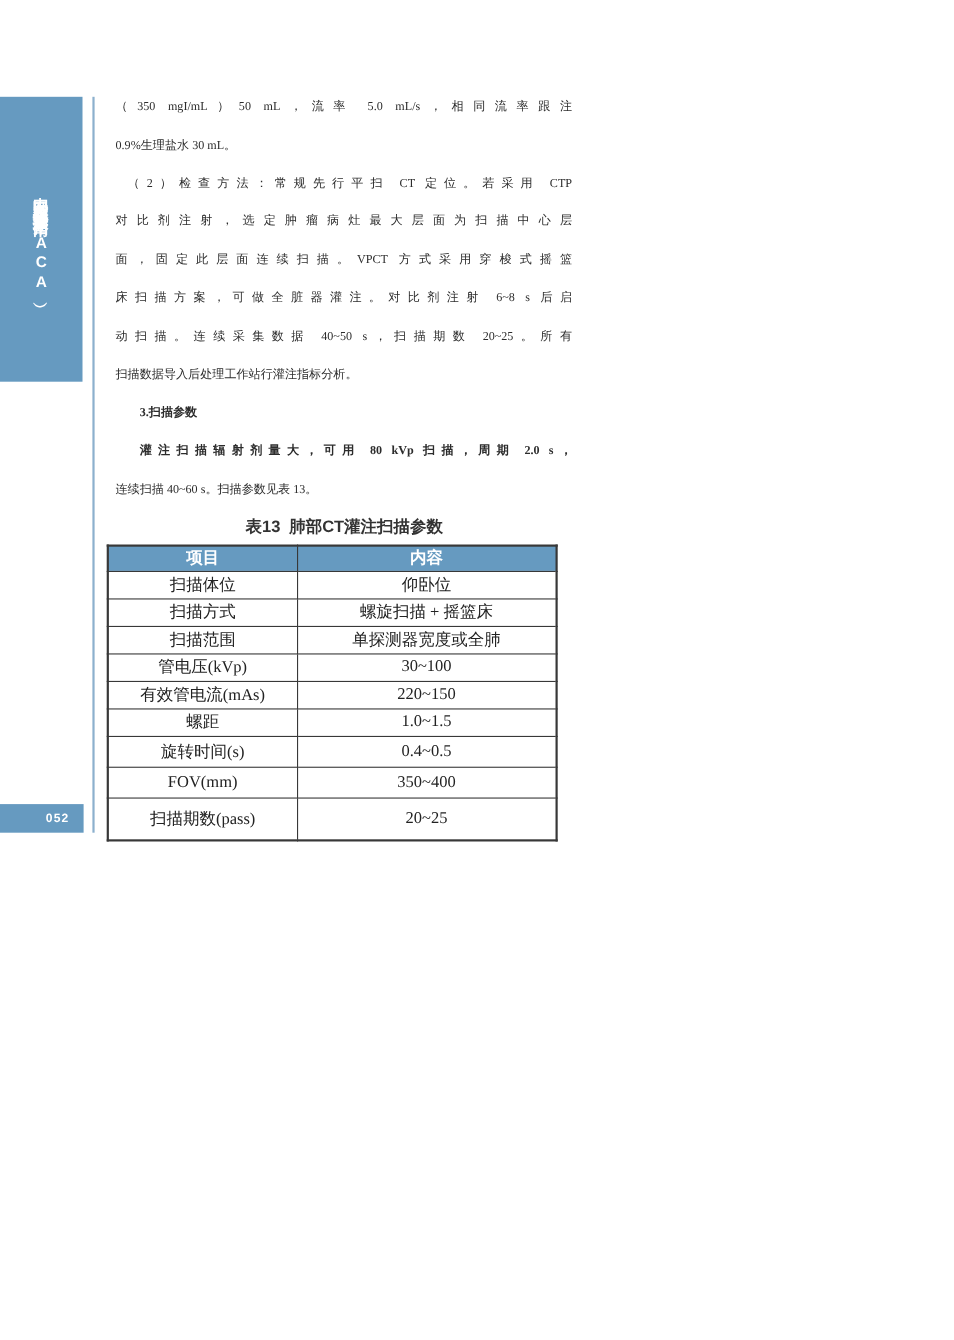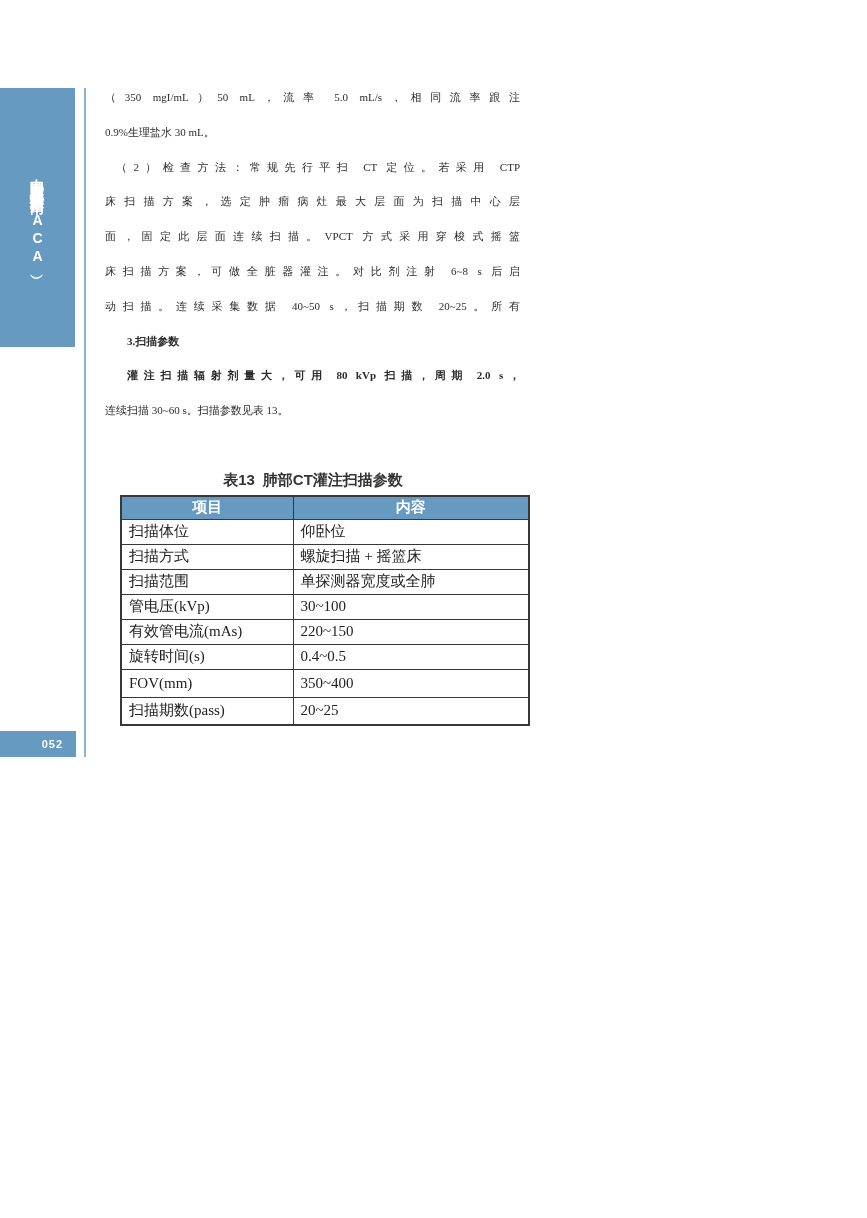--- a/index.html
+++ b/index.html
@@ -75,21 +75,21 @@
     font-weight: 600;
     font-size: 15px;
     color: #333333;
     line-height: 24px;
   }
   .tbl-caption .cap-label { margin-right: 8px; }
 
   
   table.params {
     position: absolute;
-    left: 120px; top: 495px;
+    left: 97px; top: 495px;
     width: 410px;
     border-collapse: collapse;
     font-size: 15px;
     color: #222222;
     font-family: "Liberation Serif", "DejaVu Serif", serif;
   }
   table.params { border: 2px solid var(--table_border, #383838); }
   table.params th, table.params td {
     border: 1px solid var(--table_border, #383838);
   }
@@ -99,50 +99,51 @@
     font-family: "Liberation Sans", "DejaVu Sans", sans-serif;
     font-weight: 600;
     height: 23px;
     text-align: center;
     font-size: 15px;
   }
   table.params td {
     height: 25px;
     padding: 0 7px;
     vertical-align: middle;
-    text-align: left;
+    text-align: center;
   }
   table.params tbody tr:nth-child(7) td,
   table.params tbody tr:nth-child(8) td { height: 28px; }
-  table.params tbody tr:nth-child(9) td { height: 21px; }
+  table.params tbody tr:nth-child(9) td { height: 39px; }
 </style>
 </head>
 <body>
 
 <div class="page">
 
   <aside class="spine">
     <div class="spine-text">中国肿瘤整合诊治技术指南（CACA）</div>
   </aside>
 
   <div class="spine-rule"></div>
 
   <div class="page-badge">052</div>
 
   <main class="bodytext">
     <div class="line j">（350 mgI/mL）50 mL，流率 5.0 mL/s，相同流率跟注</div>
     <div class="line">0.9%生理盐水 30 mL。</div>
     <div class="line j ind1">（2）检查方法：常规先行平扫 CT 定位。若采用 CTP</div>
-    <div class="line j">床扫描方案，选定肿瘤病灶最大层面为扫描中心层</div>
+    <div class="line j">对比剂注射，选定肿瘤病灶最大层面为扫描中心层</div>
     <div class="line j">面，固定此层面连续扫描。VPCT 方式采用穿梭式摇篮</div>
     <div class="line j">床扫描方案，可做全脏器灌注。对比剂注射 6~8 s 后启</div>
     <div class="line j">动扫描。连续采集数据 40~50 s，扫描期数 20~25。所有</div>
+    <div class="line">扫描数据导入后处理工作站行灌注指标分析。</div>
     <div class="line ind2">3.扫描参数</div>
     <div class="line j ind2">灌注扫描辐射剂量大，可用 80 kVp 扫描，周期 2.0 s，</div>
-    <div class="line">连续扫描 30~60 s。扫描参数见表 13。</div>
+    <div class="line">连续扫描 40~60 s。扫描参数见表 13。</div>
   </main>
 
   <div class="tbl-caption">
     <span class="cap-label">表13</span><span class="cap-title">肺部CT灌注扫描参数</span>
   </div>
 
   <table class="params">
     <colgroup>
       <col style="width:172px">
       <col>
@@ -168,20 +169,24 @@
       </tr>
       <tr>
         <td>管电压(kVp)</td>
         <td>30~100</td>
       </tr>
       <tr>
         <td>有效管电流(mAs)</td>
         <td>220~150</td>
       </tr>
       <tr>
+        <td>螺距</td>
+        <td>1.0~1.5</td>
+      </tr>
+      <tr>
         <td>旋转时间(s)</td>
         <td>0.4~0.5</td>
       </tr>
       <tr>
         <td>FOV(mm)</td>
         <td>350~400</td>
       </tr>
       <tr>
         <td>扫描期数(pass)</td>
         <td>20~25</td>

